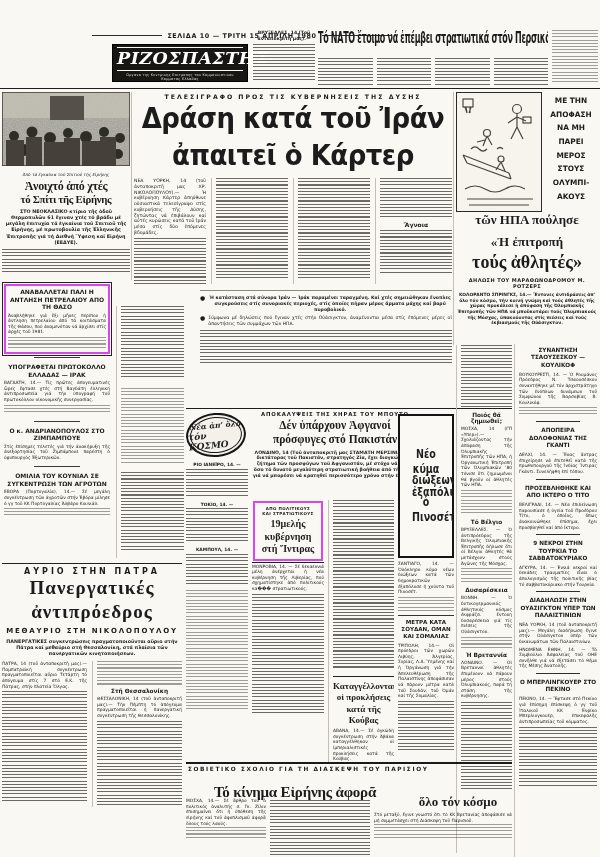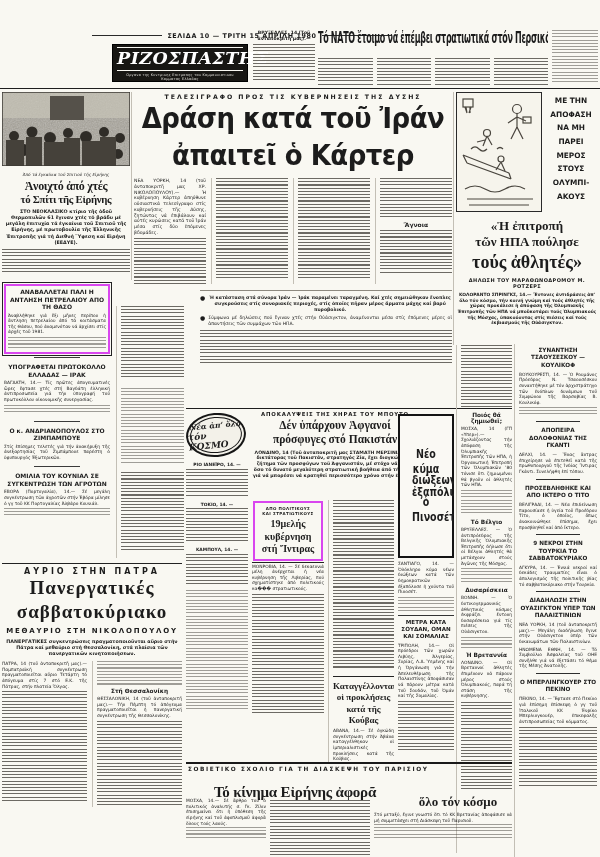--- a/index.html
+++ b/index.html
@@ -202,22 +202,22 @@
       </svg>
       <div class="pre ctr b" style="width:50px; font-size:7.4px; line-height:1.85; padding-top:2px;">ΜΕ ΤΗΝ
 ΑΠΟΦΑΣΗ
 ΝΑ ΜΗ
 ΠΑΡΕΙ
 ΜΕΡΟΣ
 ΣΤΟΥΣ
 ΟΛΥΜΠΙ-
 ΑΚΟΥΣ</div>
     </div>
+    <div class="serif b ctr" style="font-size:13px; line-height:1.25;">τῶν ΗΠΑ πούλησε</div>
     <div class="serif b ctr" style="font-size:13px; line-height:1.25; margin-top:6px;">«Ἡ ἐπιτροπή</div>
-    <div class="serif b ctr" style="font-size:13px; line-height:1.25;">τῶν ΗΠΑ πούλησε</div>
     <div class="serif b ctr" style="font-size:18px; line-height:1.25;">τούς ἀθλητές»</div>
     <div class="kicker" style="font-size:5px; letter-spacing:.4px; margin-top:4px;">ΔΗΛΩΣΗ ΤΟΥ ΜΑΡΑΘΩΝΟΔΡΟΜΟΥ Μ. ΡΟΤΖΕΡΣ</div>
     <div class="t44 just b" style="margin-top:3px;">ΚΟΛΟΡΑΝΤΟ ΣΠΡΙΝΓΚΣ, 14.— Ἔντονες ἀντιδράσεις ἀπ' ὅλο τόν κόσμο, τήν κοινή γνώμη καί τούς ἀθλητές τῆς χώρας προκάλεσε ἡ ἀπόφαση τῆς Ὀλυμπιακῆς Ἐπιτροπῆς τῶν ΗΠΑ νά μποϋκοτάρει τούς Ὀλυμπιακούς τῆς Μόσχας, ὑπακούοντας στίς πιέσεις καί τούς ἐκβιασμούς τῆς Οὐάσιγκτον.</div>
   </div>
 
   <div class="abs" style="left:2px; top:282px; width:110px; height:280px; overflow:hidden;">
     <div class="lr-item boxed" style="margin:2px;">
       <div class="lr-title">ΑΝΑΒΑΛΛΕΤΑΙ ΠΑΛΙ Η ΑΝΤΛΗΣΗ ΠΕΤΡΕΛΑΙΟΥ ΑΠΟ ΤΗ ΘΑΣΟ</div>
       <div class="t44 just">Ἀναβλήθηκε γιά ἕξι μῆνες περίπου ἡ ἄντληση πετρελαίου ἀπό τά κοιτάσματα τῆς Θάσου, πού ἀναμενόταν νά ἀρχίσει στίς ἀρχές τοῦ 1981.</div>
       <div class="gl light" style="height:12px; margin-top:2px;"></div>
@@ -360,21 +360,21 @@
     <div class="rr-item">
       <div class="rr-title">Ο ΜΠΕΡΛΙΝΓΚΟΥΕΡ ΣΤΟ ΠΕΚΙΝΟ</div>
       <div class="t44 just">ΠΕΚΙΝΟ, 14. — Ἔφτασε στό Πεκίνο γιά ἐπίσημη ἐπίσκεψη ὁ γγ τοῦ Ἰταλικοῦ ΚΚ Ἐνρίκο Μπερλινγκουέρ, ἐπικεφαλῆς ἀντιπροσωπείας τοῦ κόμματος.</div>
       <div class="gl" style="height:60px; margin-top:2px;"></div>
     </div>
   </div>
 
   <div class="abs" style="left:2px; top:563px; width:180px; height:292px; border-top:1.5px solid #222; padding-top:3px; overflow:hidden;">
     <div class="kicker" style="font-size:8px; letter-spacing:3px;">ΑΥΡΙΟ ΣΤΗΝ ΠΑΤΡΑ</div>
     <div class="serif b ctr" style="font-size:19px; letter-spacing:1px; line-height:1.25;">Πανεργατικές</div>
-    <div class="serif b ctr" style="font-size:19px; letter-spacing:1px; line-height:1.25;">σαββατοκύριακο</div>
+    <div class="serif b ctr" style="font-size:19px; letter-spacing:1px; line-height:1.25;">ἀντιπρόεδρος</div>
     <div class="kicker" style="font-size:7px; letter-spacing:1.8px; margin-top:3px;">ΜΕΘΑΥΡΙΟ ΣΤΗ ΝΙΚΟΛΟΠΟΥΛΟΥ</div>
     <div class="just b" style="font-size:4.8px; line-height:1.3; margin-top:4px;">ΠΑΝΕΡΓΑΤΙΚΕΣ συγκεντρώσεις πραγματοποιοῦνται αὔριο στήν Πάτρα καί μεθαύριο στή Θεσσαλονίκη, στά πλαίσια τῶν πανεργατικῶν κινητοποιήσεων.</div>
     <div style="display:flex; gap:5px; margin-top:4px;">
       <div style="flex:1;">
         <div class="t44 just">ΠΑΤΡΑ, 14 (τοῦ ἀνταποκριτῆ μας).— Παμπατραϊκή συγκέντρωση πραγματοποιεῖται αὔριο Τετάρτη τό ἀπόγευμα στίς 7 στό Ε.Κ. τῆς Πάτρας, στήν πλατεία Ὄλγας.</div>
         <div class="gl" style="height:110px; margin-top:2px;"></div>
       </div>
       <div class="vrule" style="flex:1; padding-left:4px;">
         <div class="gl light" style="height:24px;"></div>
         <div class="sub-head">Στή Θεσσαλονίκη</div>

